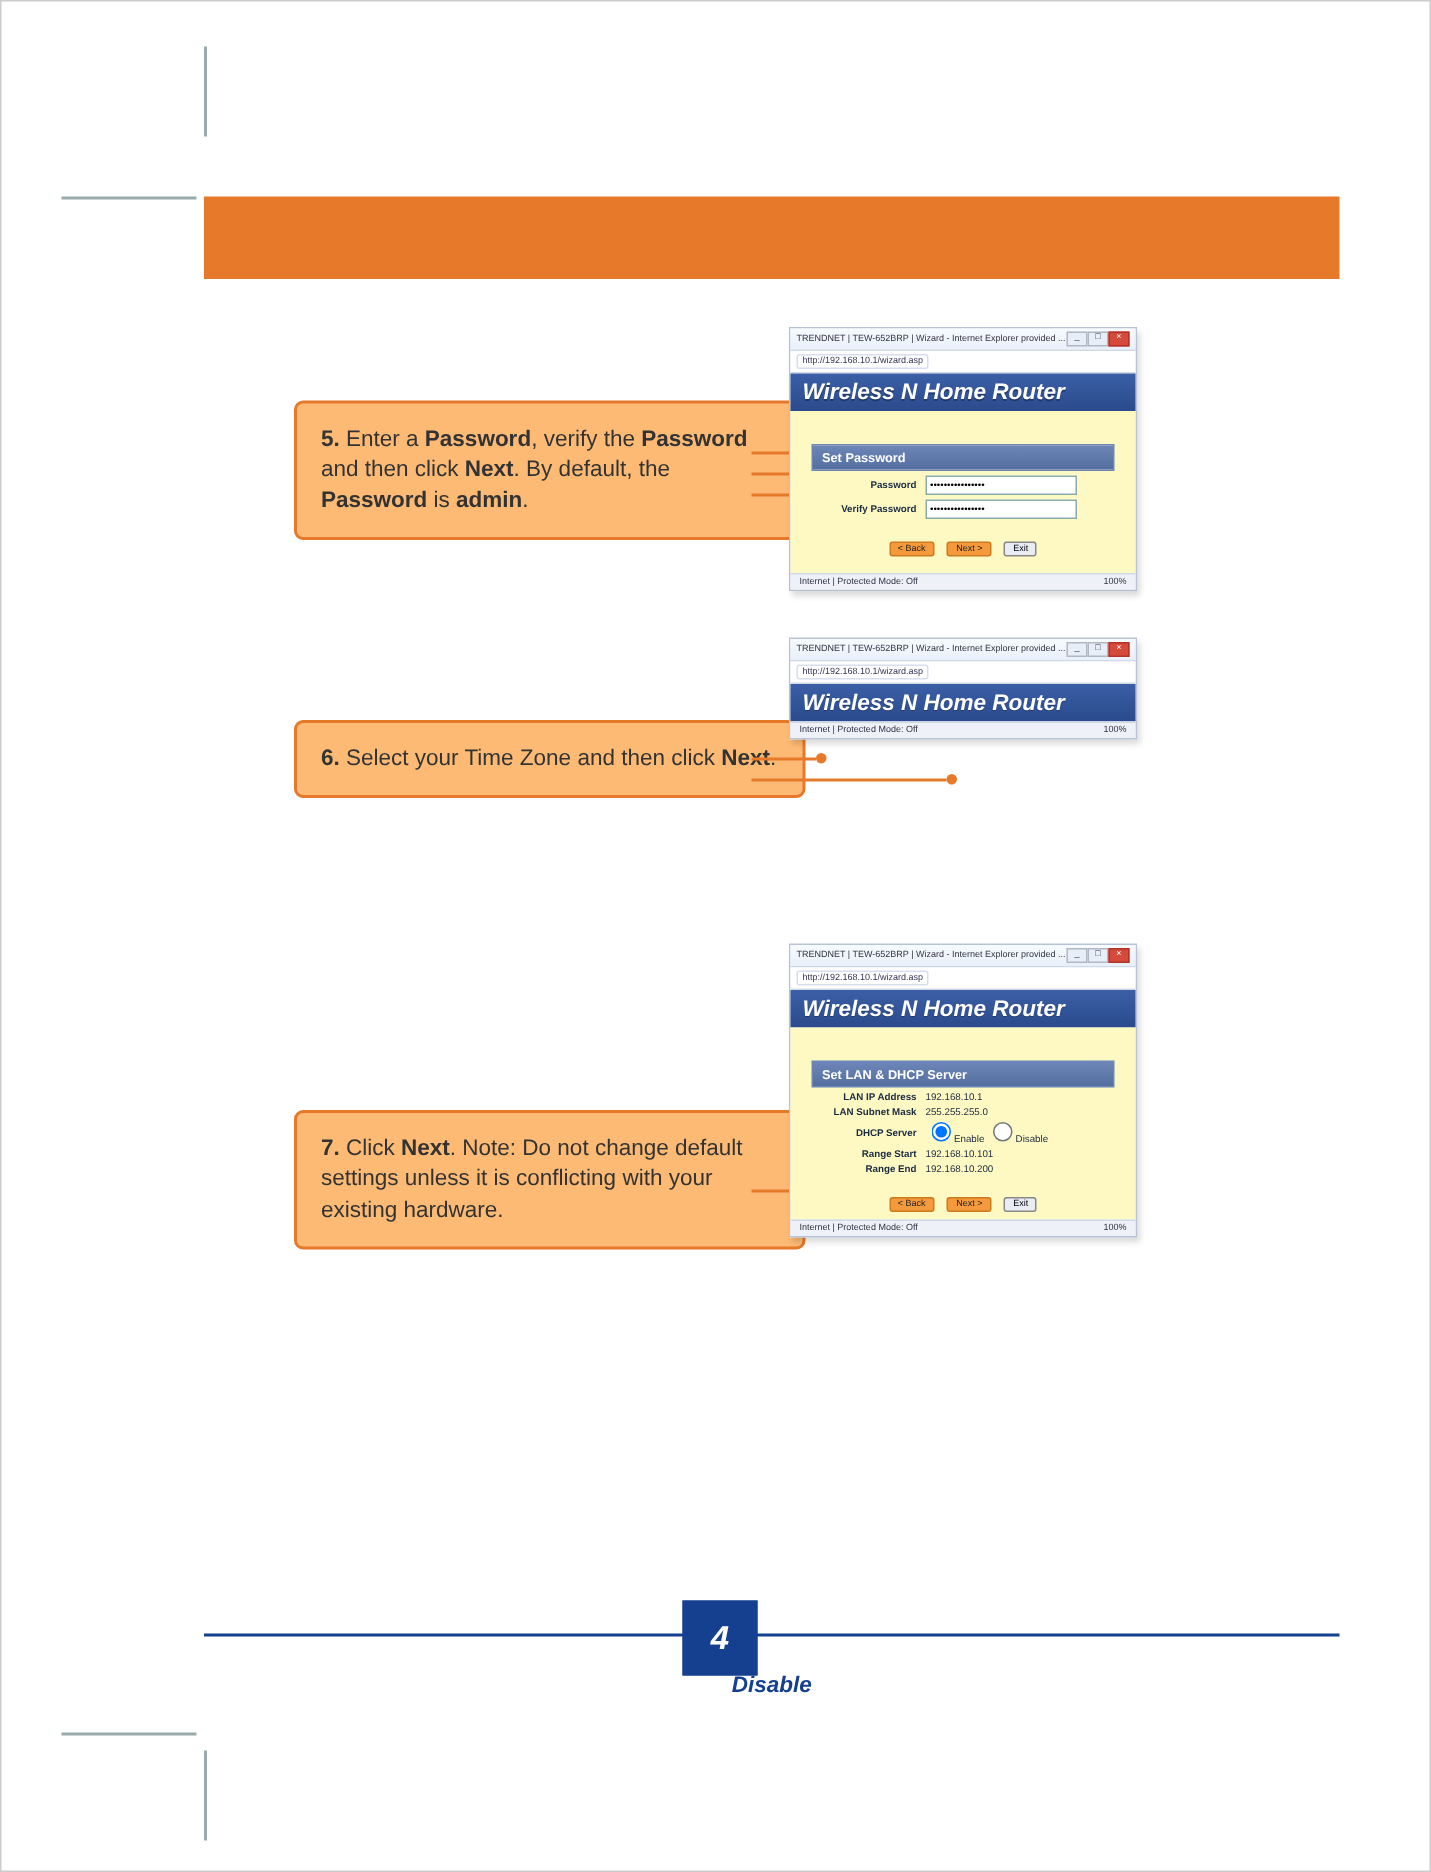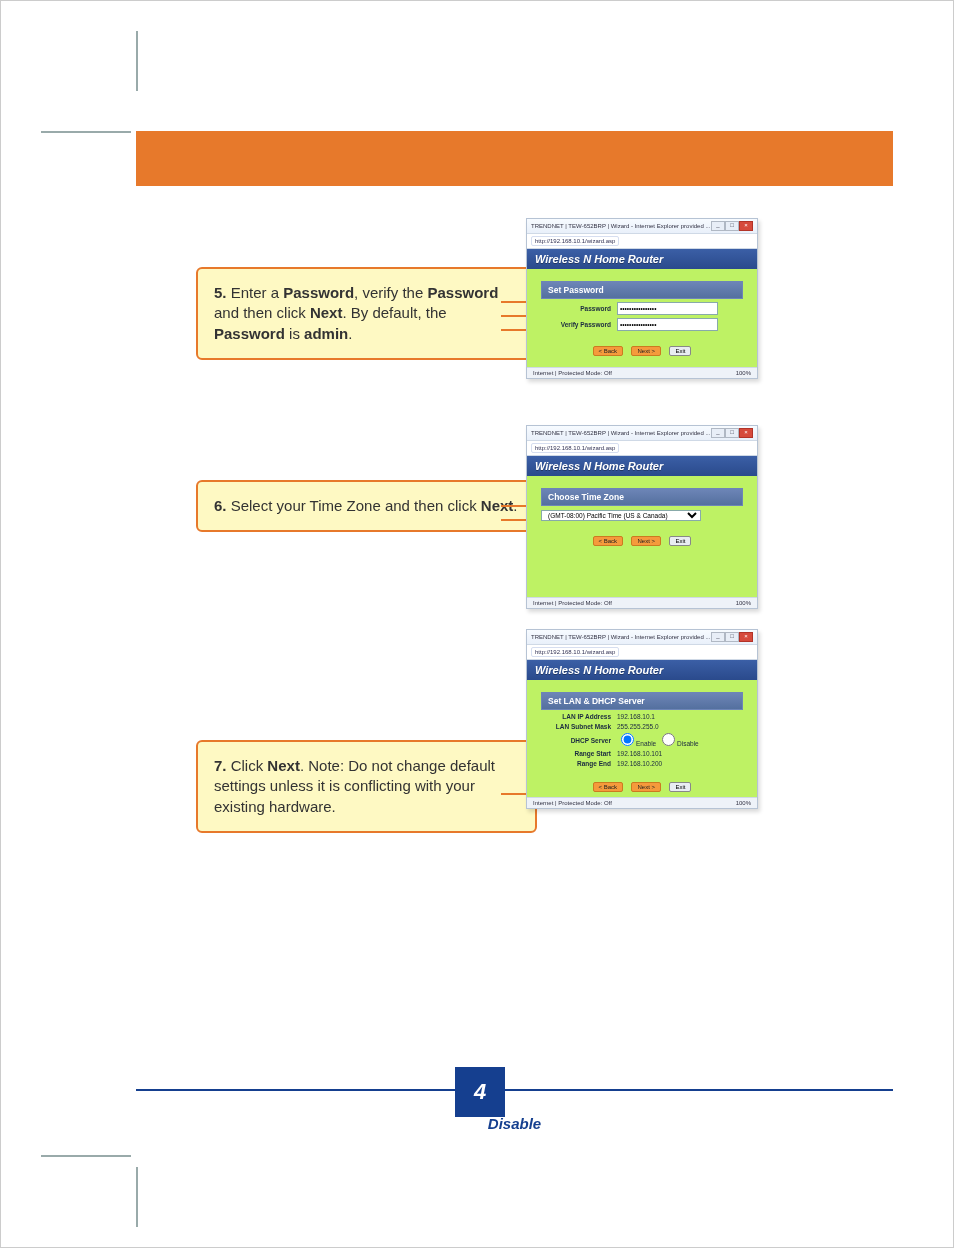--- a/index.html
+++ b/index.html
@@ -2,32 +2,32 @@
 <html><head>
 <meta charset="utf-8">
 <style>
   html,body{margin:0;padding:0;background:#fff;font-family:Arial,Helvetica,sans-serif}
   .page{width:954px;height:1248px;position:relative;background:#fff;border:1px solid #ccc;box-sizing:border-box}
   .crop-tl-v{position:absolute;left:135px;top:30px;width:2px;height:60px;background:#9aa}
   .crop-tl-h{position:absolute;left:40px;top:130px;width:90px;height:2px;background:#9aa}
   .crop-br-v{position:absolute;left:135px;bottom:20px;width:2px;height:60px;background:#9aa}
   .crop-br-h{position:absolute;left:40px;bottom:90px;width:90px;height:2px;background:#9aa}
   .orange-bar{position:absolute;left:135px;right:60px;top:130px;height:55px;background:#e7792b}
-  .instr{position:absolute;left:195px;width:305px;border:2px solid #e7792b;border-radius:6px;background:#fef9c3;padding:14px 16px;font-size:15px;color:#333;line-height:1.35}
+  .instr{position:absolute;left:195px;width:305px;border:2px solid #e7792b;border-radius:6px;background:#fdba74;padding:14px 16px;font-size:15px;color:#333;line-height:1.35}
   .instr .num{font-weight:bold}
   .screenshot{position:absolute;left:525px;width:230px;background:#fff;border:1px solid #b6c3d4;box-shadow:2px 3px 4px rgba(0,0,0,.15)}
   .titlebar{background:linear-gradient(#f7fbff,#e9f0fa);border-bottom:1px solid #cfd9e6;font-size:6px;color:#334;padding:2px 4px;display:flex;align-items:center;justify-content:space-between}
   .titlebar .wbtns{display:flex;gap:0}
   .titlebar .wbtn{width:12px;height:8px;border:1px solid #b0b8c4;background:#e8eef7;font-size:6px;line-height:7px;text-align:center}
   .titlebar .wbtn.close{background:#d64a3c;color:#fff;border-color:#b23328}
   .addr{background:#fff;border-bottom:1px solid #cfd9e6;padding:2px 4px;font-size:6px;color:#335}
   .addr .chip{border:1px solid #d6def0;padding:1px 3px;border-radius:2px;display:inline-block}
-  .panel-hdr{background:linear-gradient(#3b5fa6,#2a4a8c);color:#fff;font-weight:bold;font-style:italic;font-size:11px;padding:4px 8px;text-shadow:0 1px 0 rgba(0,0,0,.3)}
+  .panel-hdr{background:linear-gradient(#3b5fa6,#2a4a8c);color:#fff;font-weight:bold;font-style:italic;font-size:15px;padding:4px 8px;text-shadow:0 1px 0 rgba(0,0,0,.3)}
   .panel-sub{background:linear-gradient(#6d85b7,#54709f);color:#fff;font-weight:bold;font-size:8.5px;padding:3px 6px;margin:6px 8px 0 8px;border:1px solid #6d85b7}
-  .panel-body{background:#bef264;padding:6px 6px 10px 6px;min-height:60px}
+  .panel-body{background:#fef9c3;padding:16px 6px 10px 6px;min-height:60px}
   .frow{display:flex;align-items:center;margin:3px 8px;font-size:6.5px;color:#1a2a40}
   .frow .lbl{text-align:right;flex:0 0 70px;padding-right:6px;font-weight:bold}
   .frow .val{flex:1}
   .frow input[type=text],.frow input[type=password],.frow select{font-size:6.5px;padding:0 2px;height:11px;border:1px solid #8aa;background:#fff;width:95px}
   .frow select{width:160px}
   .nav-btns{text-align:center;margin-top:8px}
   .nav-btns button{font-size:6px;margin:0 2px;padding:1px 5px;border:1px solid #888;background:#e9edf3;border-radius:2px}
   .nav-btns button.hl{background:#f59a3c;border-color:#cc7a20;color:#222}
   .statusbar{background:#eef2f8;border-top:1px solid #cfd9e6;font-size:6px;color:#334;padding:2px 6px;display:flex;justify-content:space-between;align-items:center}
   .dot{position:absolute;width:7px;height:7px;border-radius:50%;background:#e7792b}
@@ -105,34 +105,20 @@
     <div class="titlebar">
       <span>TRENDNET | TEW-652BRP | Wizard - Internet Explorer provided ...</span>
       <span class="wbtns">
         <span class="wbtn">_</span>
         <span class="wbtn">□</span>
         <span class="wbtn close">×</span>
       </span>
     </div>
     <div class="addr"><span class="chip">http://192.168.10.1/wizard.asp</span></div>
     <div class="panel-hdr">Wireless N Home Router</div>
-    <div class="panel-body">
-      <div class="panel-sub">Choose Time Zone</div>
-      <div class="frow" style="margin:4px 8px">
-        <select>
-          <option selected="">(GMT-08:00) Pacific Time (US &amp; Canada)</option>
-        </select>
-      </div>
-      <div class="nav-btns">
-        <button class="hl">&lt; Back</button>
-        <button class="hl">Next &gt;</button>
-        <button>Exit</button>
-      </div>
-      <div style="height:40px"></div>
-    </div>
     <div class="statusbar">
       <span>Internet | Protected Mode: Off</span>
       <span>100%</span>
     </div>
   </div>
 
   <div class="instr" style="top:739px">
     <span class="num">7.</span>
     <span>Click <b>Next</b>.  Note: Do not change default settings unless it is conflicting with your existing hardware.</span>
   </div>

